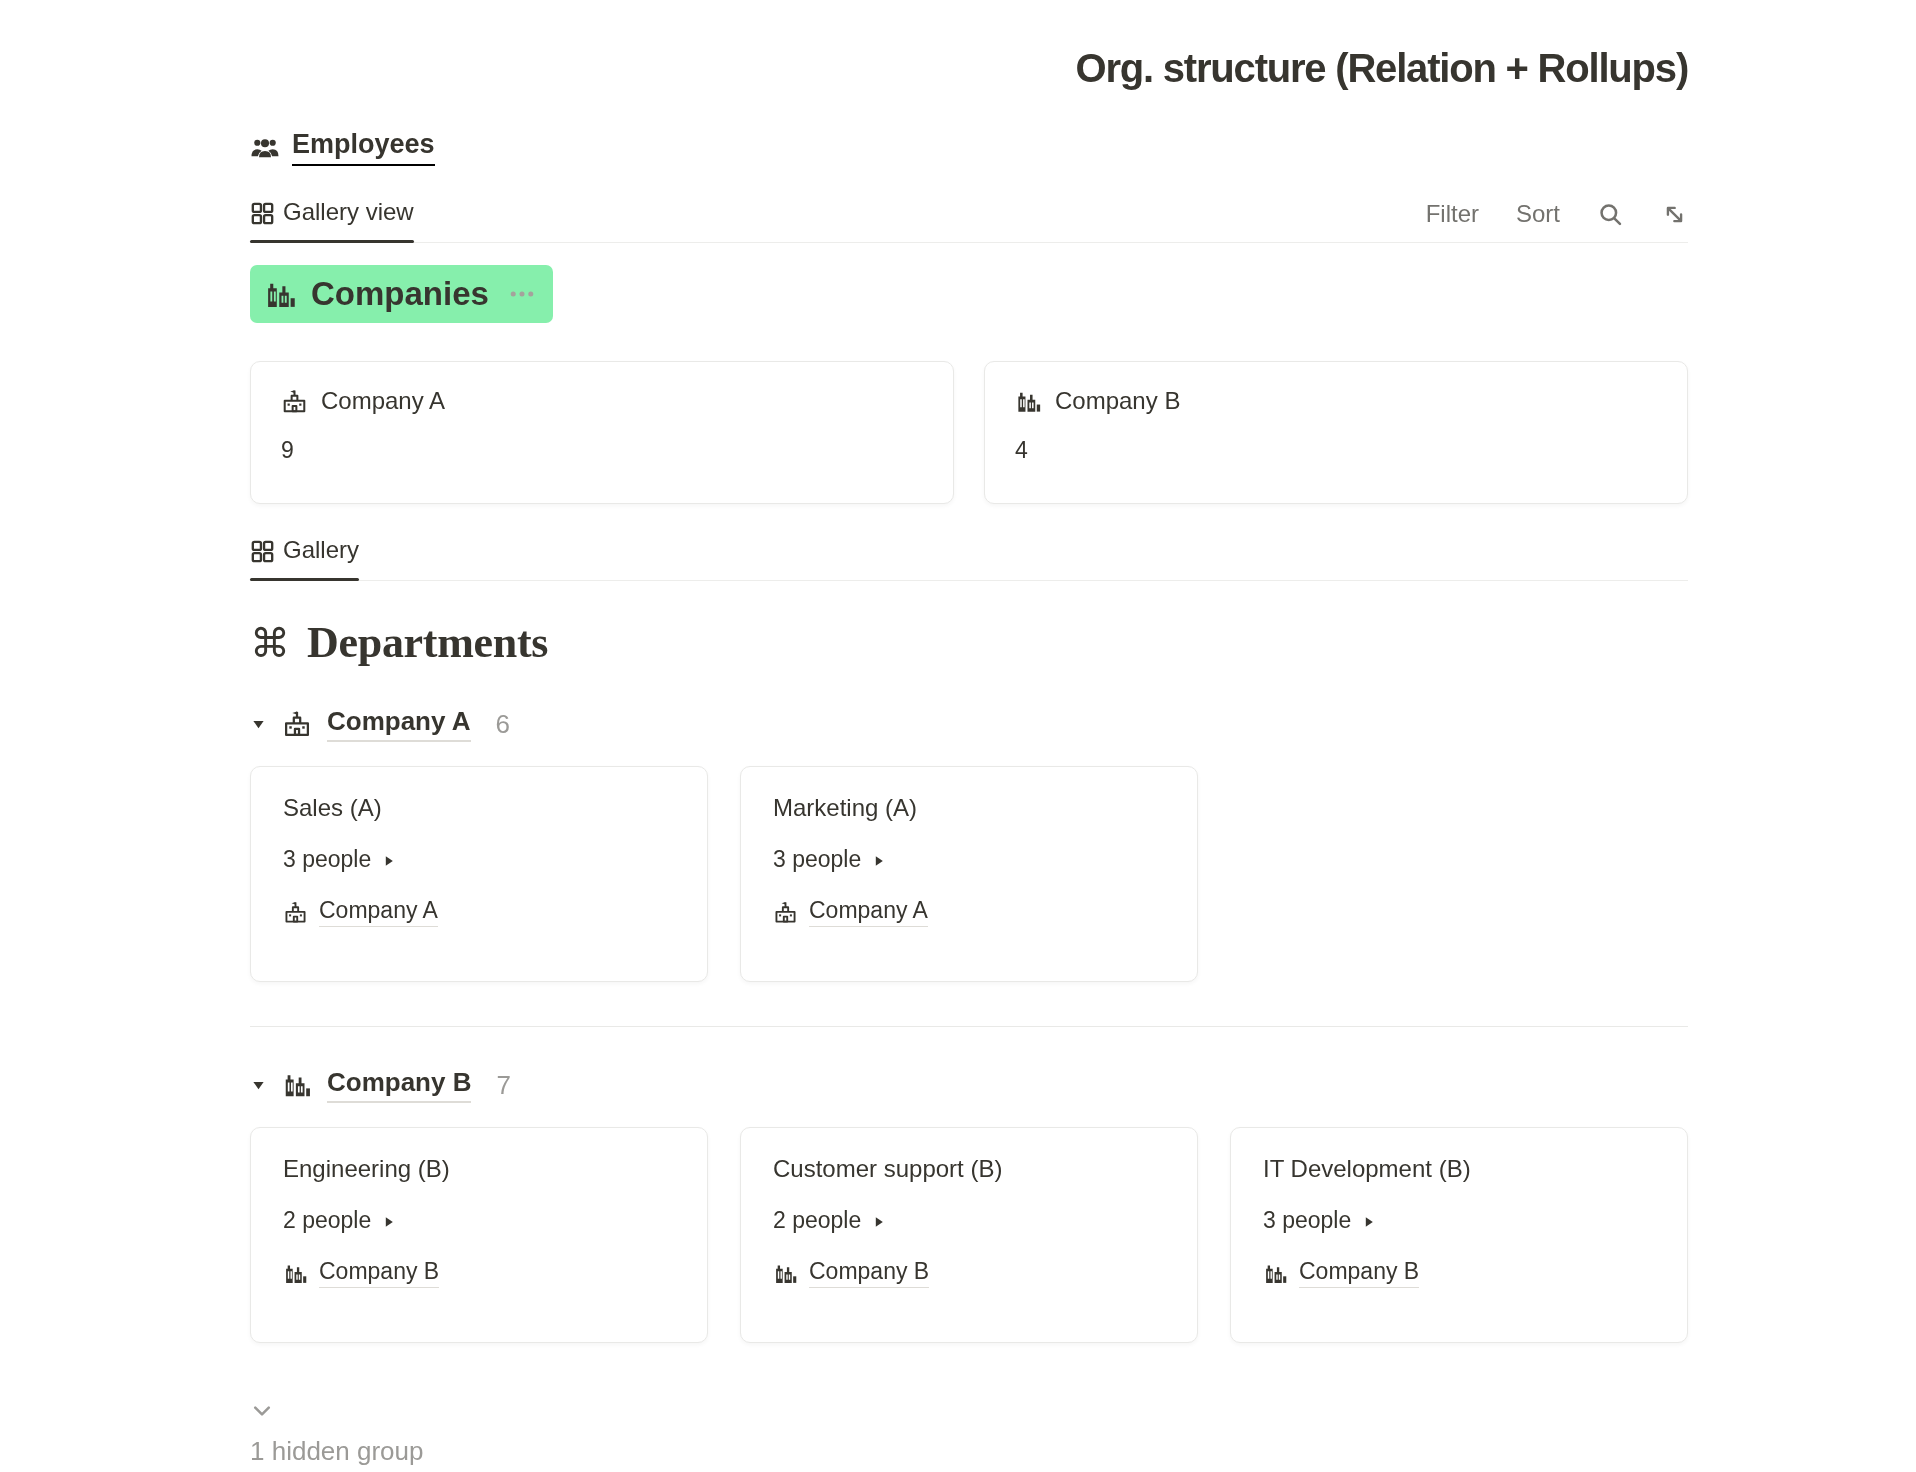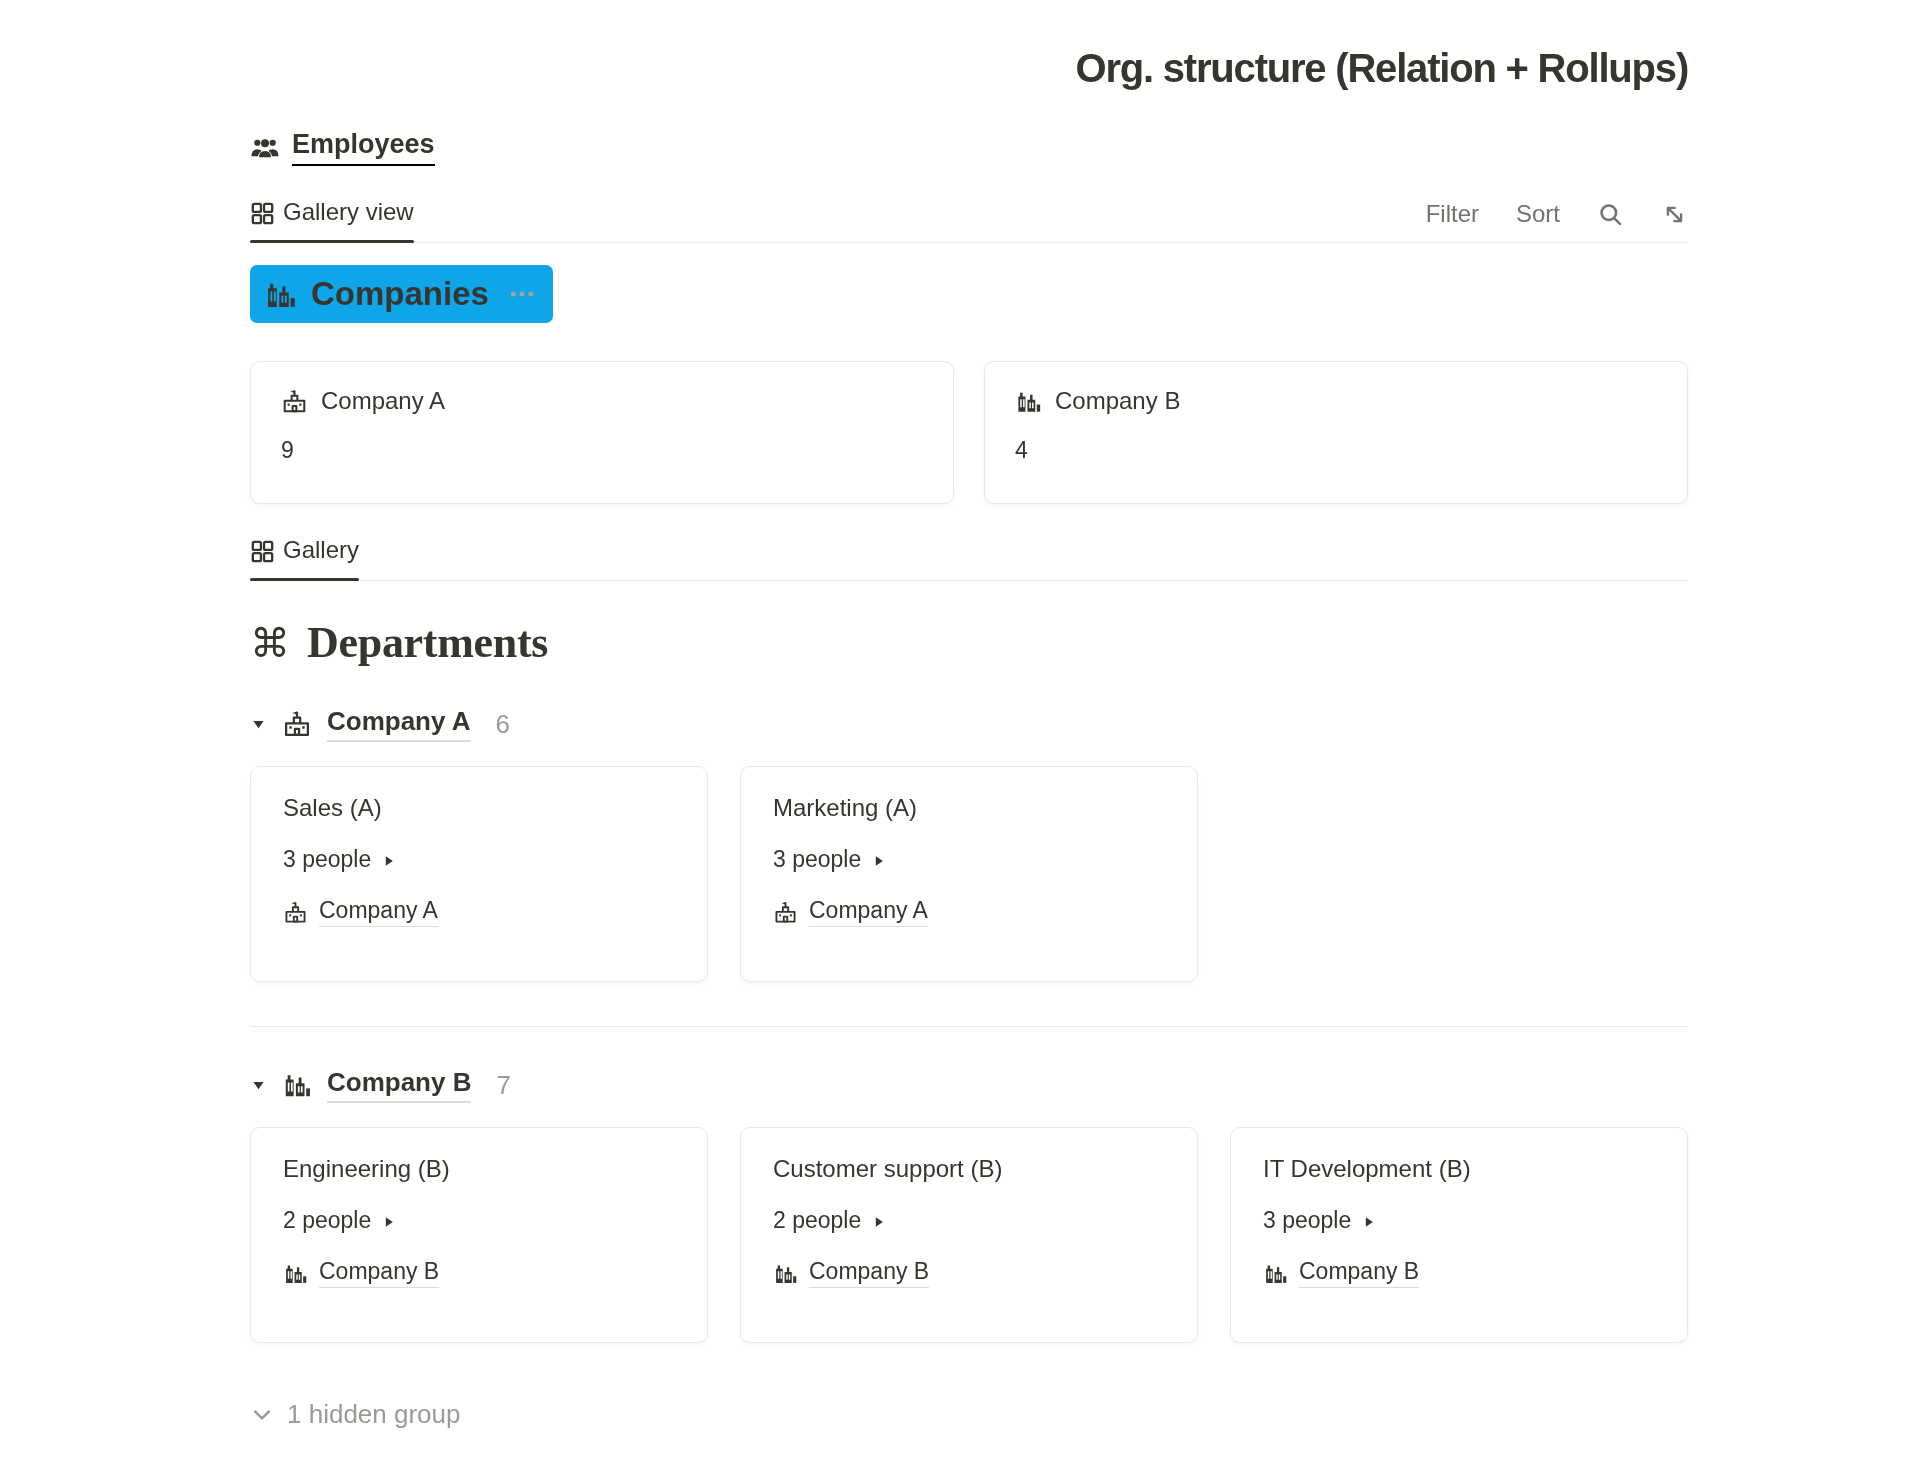--- a/index.html
+++ b/index.html
@@ -21,21 +21,21 @@
   .db-link { font-size:27px; font-weight:700; color:#37352f; border-bottom:2px solid #000000; padding-bottom:4px; cursor:pointer; }
 
   
   .tab-row { margin-top:32px; display:flex; justify-content:space-between; align-items:flex-start; border-bottom:1px solid #ededeb; }
   .tab { position:relative; display:inline-flex; align-items:center; gap:8px; padding-bottom:16px; font-size:24px; color:#37352f; cursor:pointer; }
   .tab::after { content:""; position:absolute; left:0; right:0; bottom:-1px; height:3px; background:#37352f; border-radius:2px; }
   .view-controls { display:flex; align-items:center; gap:37px; padding-top:2px; color:#73726e; }
   .view-controls .ctrl { font-size:24px; color:#73726e; cursor:pointer; }
 
   
-  .group-chip { margin-top:22px; display:inline-flex; align-items:center; gap:14px; background:#0ea5e9; border-radius:7px; padding:10px 18px 10px 14px; cursor:pointer; }
+  .group-chip { margin-top:22px; display:inline-flex; align-items:center; gap:14px; background:#86efac; border-radius:7px; padding:10px 18px 10px 14px; cursor:pointer; }
   .group-chip .chip-title { font-size:33px; font-weight:700; }
 
   
   .cards-2 { margin-top:38px; display:grid; grid-template-columns:1fr 1fr; gap:30px; }
   .cards-3 { margin-top:24px; display:grid; grid-template-columns:1fr 1fr 1fr; gap:32px; }
   .card { background:#fff; border:1px solid #e9e9e7; border-radius:10px; box-shadow:0 2px 4px rgba(15,15,15,0.04); cursor:pointer; }
   .card.co { height:143px; padding:25px 30px; }
   .card.dept { height:216px; padding:27px 32px; }
   .card-title-row { display:flex; align-items:center; gap:13px; }
   .card-title { font-size:24px; color:#37352f; }
@@ -51,21 +51,21 @@
 
   
   .dept-group-header { margin-top:38px; display:flex; align-items:center; gap:15px; }
   .dept-group-header .gname { font-size:26px; font-weight:700; color:#37352f; border-bottom:2px solid #dedcd7; padding-bottom:3px; cursor:pointer; }
   .dept-group-header .gcount { font-size:26px; color:#9b9a97; margin-left:10px; }
   .toggle { cursor:pointer; display:inline-flex; }
 
   .group-divider { margin-top:44px; border-top:1px solid #e9e9e7; height:0; }
 
   
-  .hidden-group { margin-top:56px; display:flex; align-items:center; gap:13px; color:#9b9a97; cursor:pointer; }
+  .hidden-group { margin-top:56px; display:flex; align-items:flex-start; gap:13px; color:#9b9a97; cursor:pointer;flex-direction:column; }
   .hidden-group .txt { font-size:26px; color:#9b9a97; }
 
   .c-dark { color:#37352f; }
   .c-gray { color:#73726e; }
   .c-dots { color:#a5a29c; }
 </style>
 </head>
 <body>
 
 <svg width="0" height="0" style="position:absolute" aria-hidden="true">

